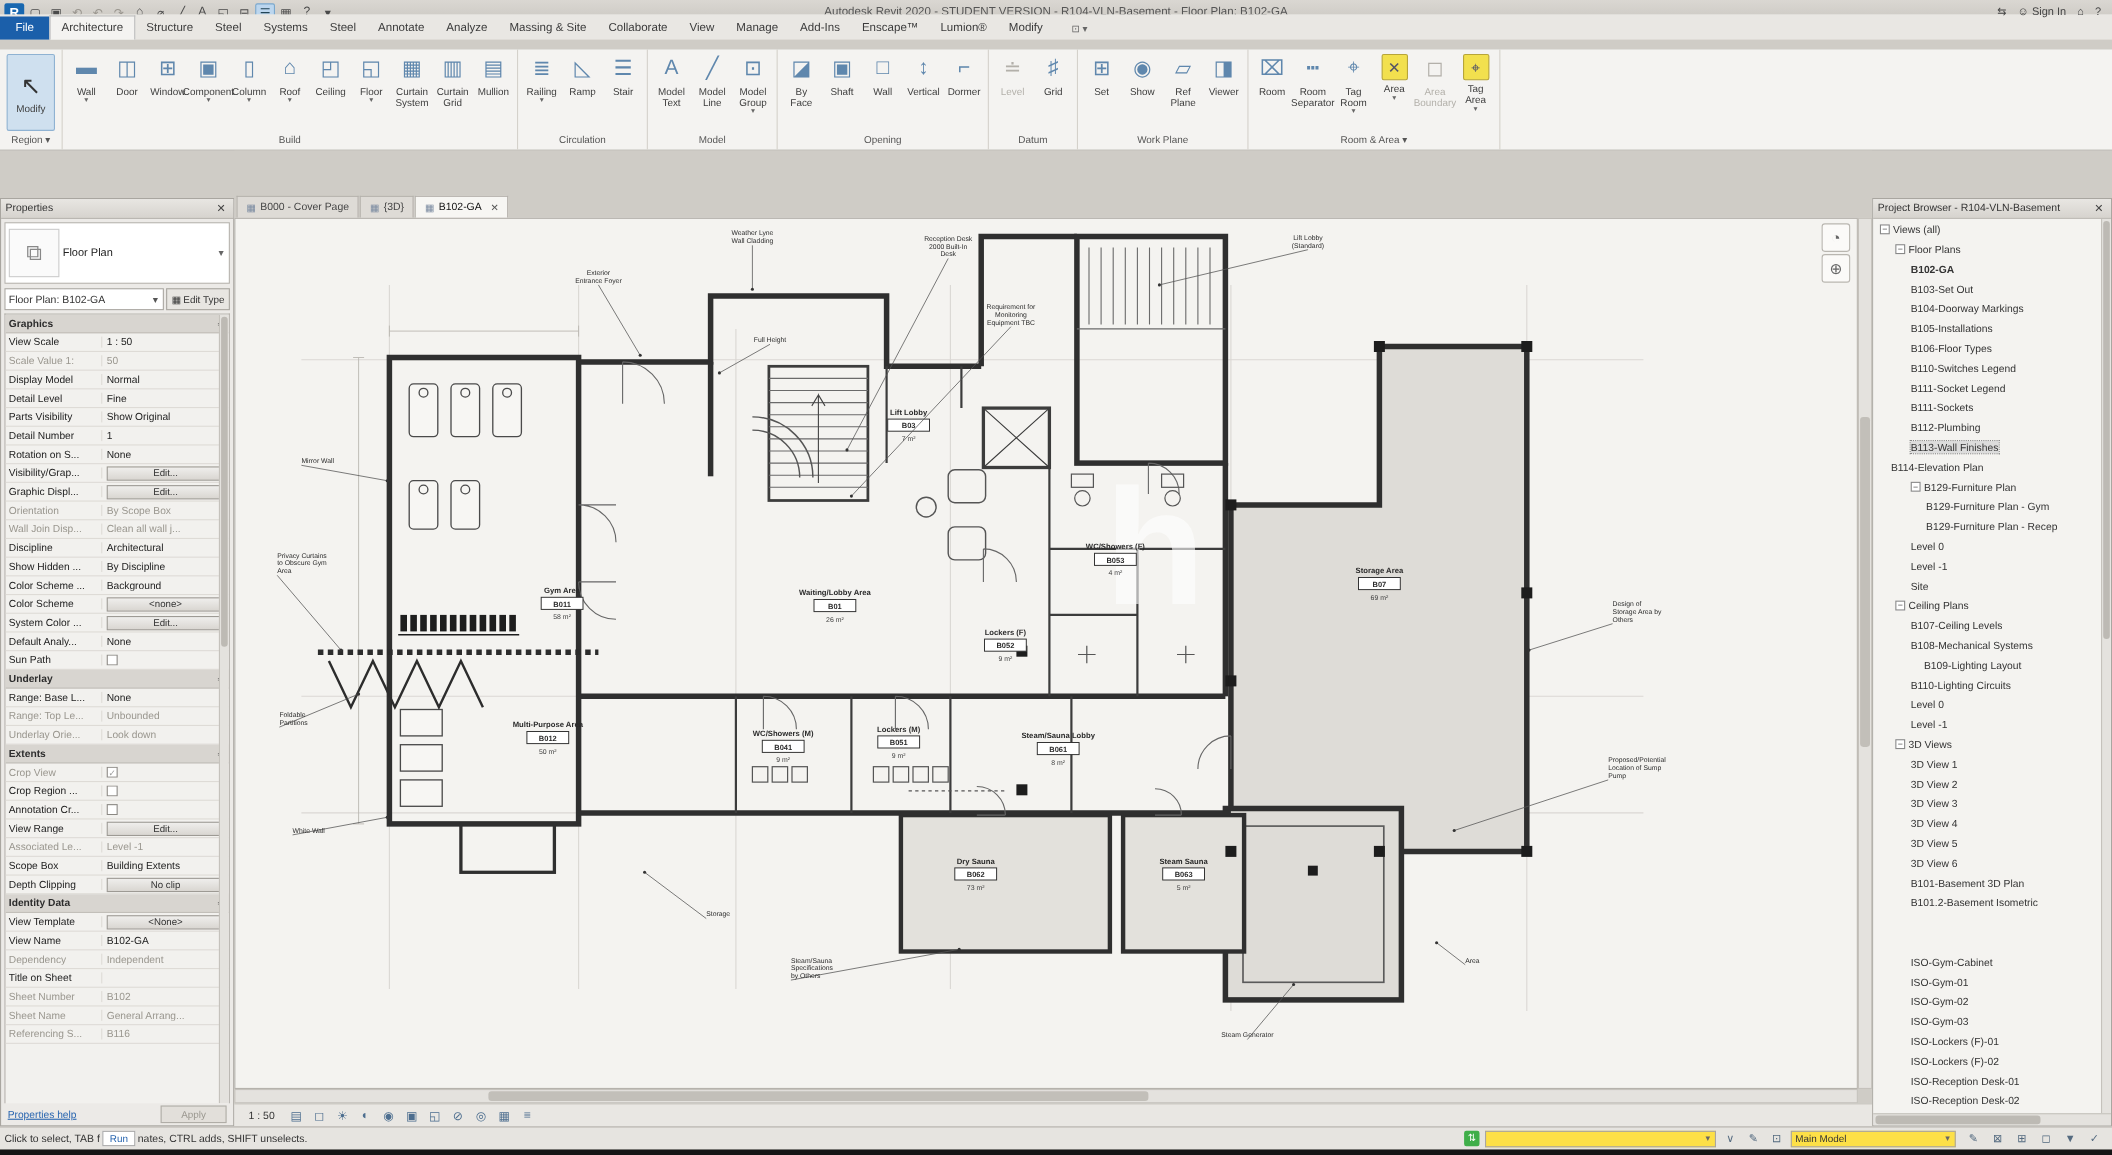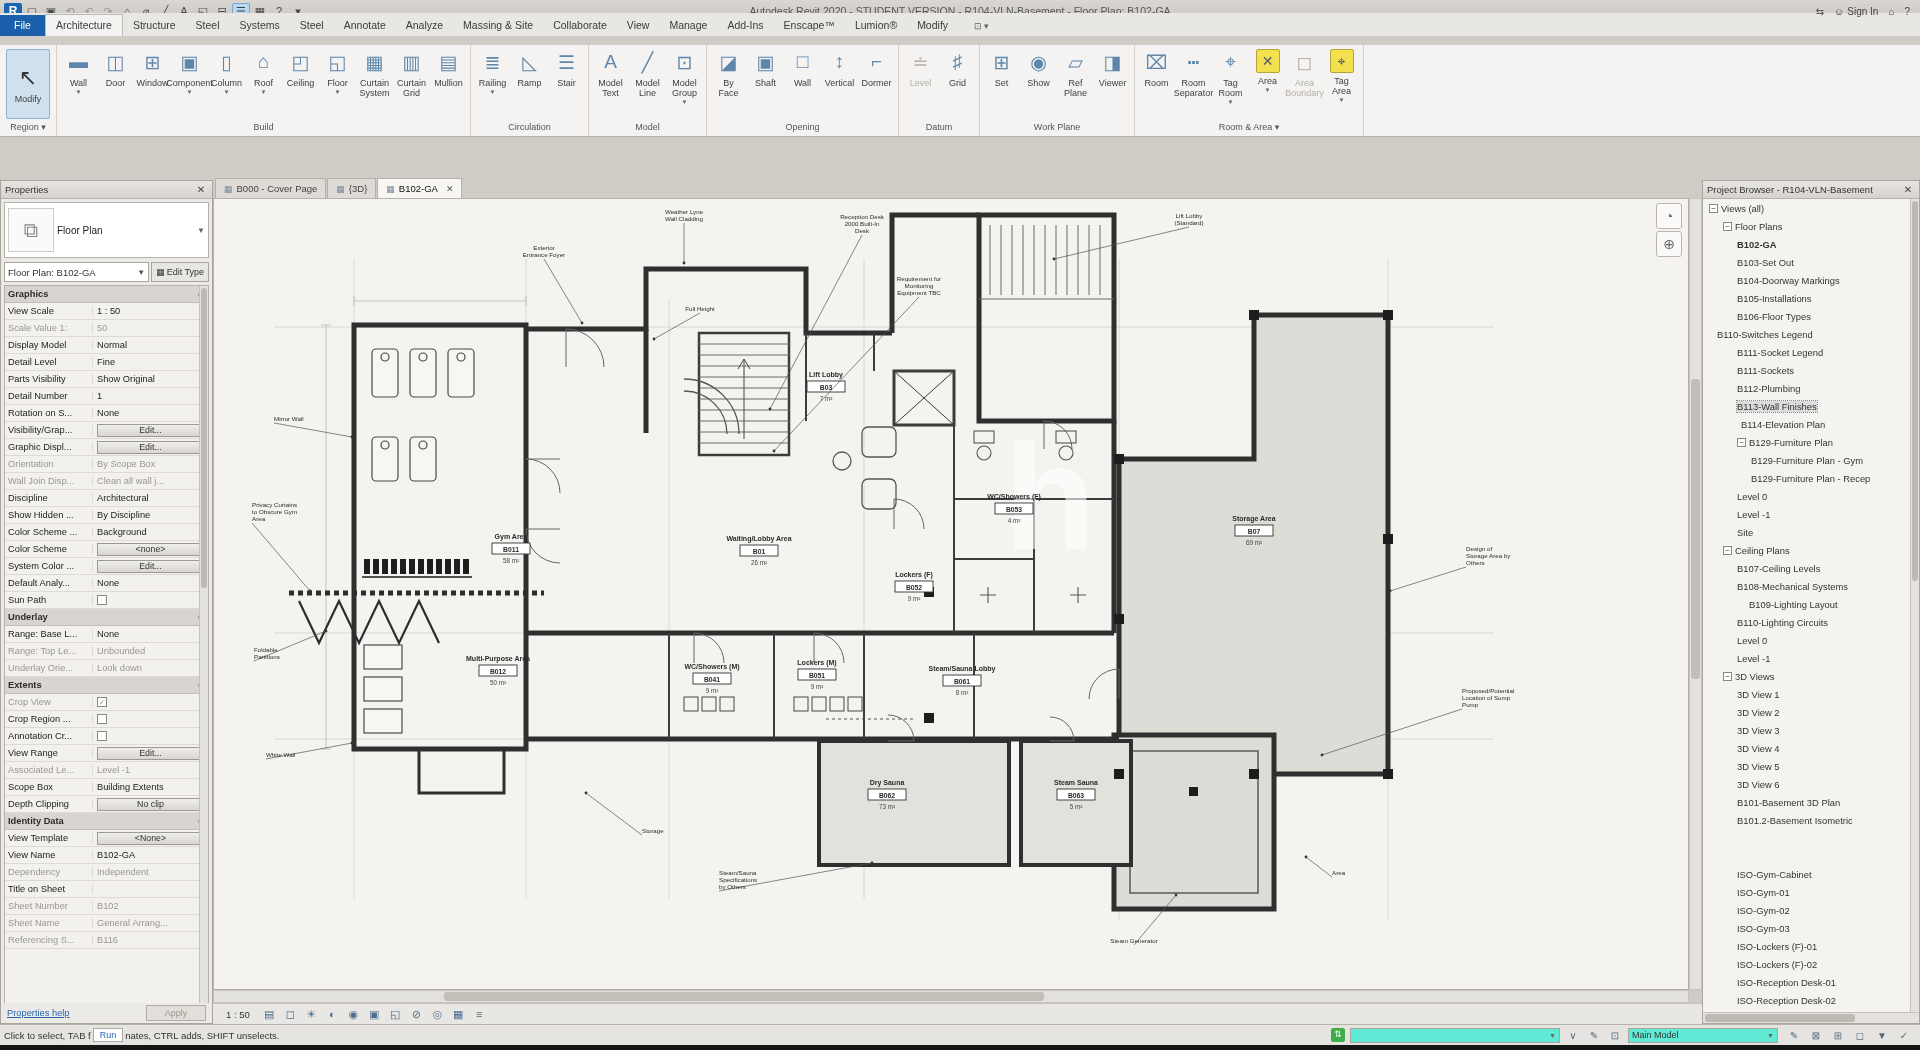--- a/index.html
+++ b/index.html
@@ -94,21 +94,21 @@
   #vcb { position:absolute; left:0; right:0; bottom:0; height:21px; background:#e9e7e3; border-top:1px solid #c5c2bc; display:flex; align-items:center; padding-left:6px; gap:4px; }
   #vcb-scale { font-size:9.5px; color:#333; padding:1px 6px; border:1px solid transparent; }
   .vcb-ic { width:17px; height:16px; display:flex; align-items:center; justify-content:center; font-size:11px; color:#4d6e8f; }
 
   
   #statusbar { position:absolute; left:0; right:0; top:1024px; height:21px; background:#e6e4e0; border-top:1px solid #b5b2ac; display:flex; align-items:center; font-size:9.5px; color:#333; }
   #status-left { display:flex; align-items:center; padding-left:4px; gap:2px; }
   #run-badge { background:#fff; border:1px solid #aaa; color:#2a66b0; padding:0 6px; font-size:9px; height:14px; line-height:13px; }
   #status-mid { display:flex; align-items:center; gap:5px; margin-left:auto; }
   .ws-green { width:14px; height:14px; background:#3fae49; border-radius:2px; color:#fff; font-size:9px; text-align:center; line-height:13px; }
-  .sb-select { width:210px; height:15px; background:#5eead4; border:1px solid #a9a6a0; display:flex; align-items:center; font-size:9px; padding:0 3px; color:#333; }
+  .sb-select { width:210px; height:15px; background:#fde047; border:1px solid #a9a6a0; display:flex; align-items:center; font-size:9px; padding:0 3px; color:#333; }
   .sb-select .dd { margin-left:auto; font-size:7px; color:#666; }
   .sb-ic { width:16px; text-align:center; color:#556b80; font-size:10px; }
   #status-right { display:flex; align-items:center; gap:6px; padding:0 8px; }
   #blackstrip { position:absolute; left:0; right:0; bottom:0; height:5px; background:#151515; }
 
   text { font-family:"Liberation Sans",sans-serif; }
 </style>
 </head>
 <body>
 
@@ -906,36 +906,36 @@
         </div>
         <div class="titem" style="padding-left: 34px;">
           <span class="lbl">B104-Doorway Markings</span>
         </div>
         <div class="titem" style="padding-left: 34px;">
           <span class="lbl">B105-Installations</span>
         </div>
         <div class="titem" style="padding-left: 34px;">
           <span class="lbl">B106-Floor Types</span>
         </div>
-        <div class="titem" style="padding-left: 14px;">
+        <div class="titem" style="padding-left: 34px;">
           <span class="lbl">B110-Switches Legend</span>
         </div>
         <div class="titem" style="padding-left: 34px;">
           <span class="lbl">B111-Socket Legend</span>
         </div>
         <div class="titem" style="padding-left: 34px;">
           <span class="lbl">B111-Sockets</span>
         </div>
         <div class="titem" style="padding-left: 34px;">
           <span class="lbl">B112-Plumbing</span>
         </div>
         <div class="titem sel" style="padding-left: 34px;">
           <span class="lbl">B113-Wall Finishes</span>
         </div>
-        <div class="titem" style="padding-left: 38px;">
+        <div class="titem" style="padding-left: 16px;">
           <span class="lbl">B114-Elevation Plan</span>
         </div>
         <div class="titem" style="padding-left: 34px;">
           <span class="exp">−</span>
           <span class="lbl">B129-Furniture Plan</span>
         </div>
         <div class="titem" style="padding-left: 48px;">
           <span class="lbl">B129-Furniture Plan - Gym</span>
         </div>
         <div class="titem" style="padding-left: 48px;">

